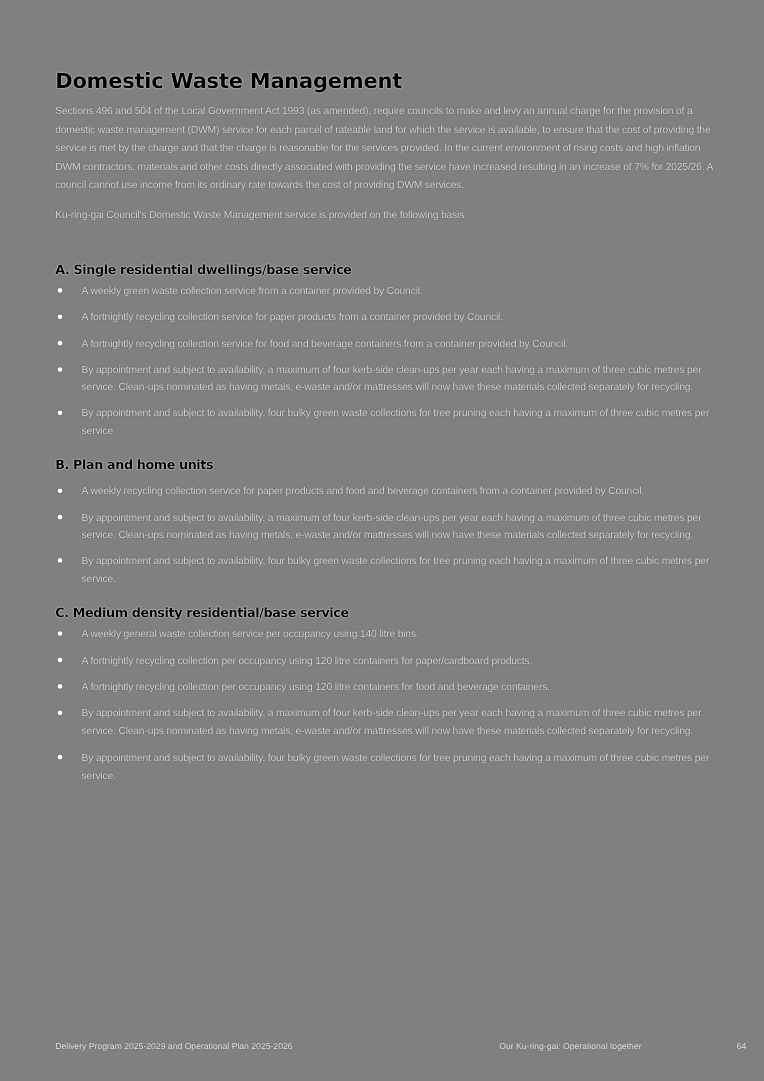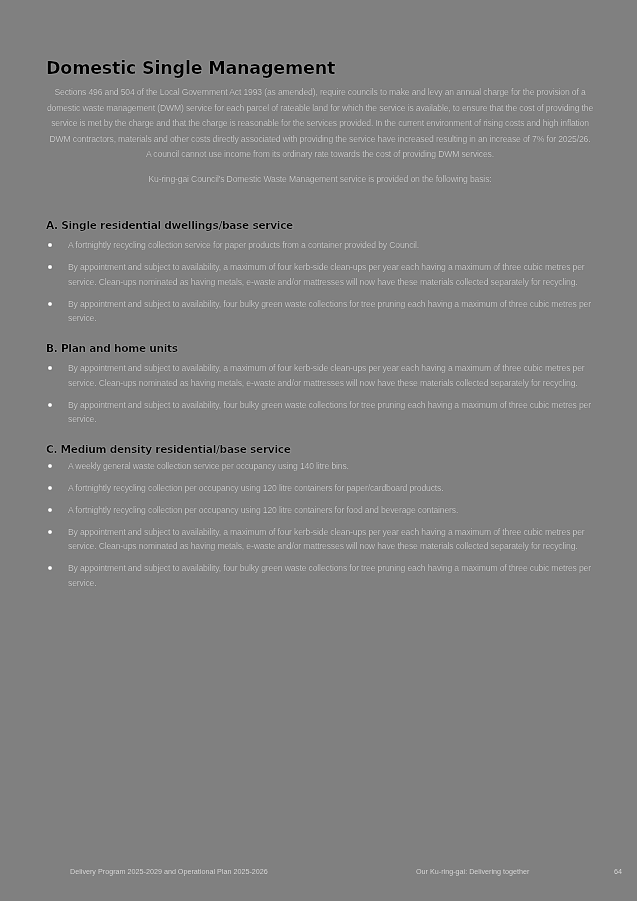--- a/index.html
+++ b/index.html
@@ -29,21 +29,20 @@
       letter-spacing: -0.2px;
       text-shadow: 0 0 1px #fff, 0 0 1px #fff;
     }
     .para {
       font-size: 8.6px;
       line-height: 15.6px;
       color: #d8d8d8;
       margin: 0 0 9px 0;
       letter-spacing: -0.15px;
       text-shadow: 0 0 1px #333;
-      text-align: center;
     }
     .section-heading {
       font-family: "DejaVu Sans", sans-serif;
       font-size: 10.6px;
       font-weight: bold;
       color: #000;
       margin: 16px 0 4px 0;
       letter-spacing: -0.3px;
       text-shadow: 0 0 1px #fff, 0 0 1px #fff;
     }
@@ -81,65 +80,65 @@
       left: 46px;
       width: 548px;
       font-size: 7.2px;
       color: #e8e8e8;
       text-shadow: 0 0 1px #444;
     }
     .footer .left {
       position: absolute;
       left: 0;
       top: 0;
-      margin-left: 24px;
     }
     .footer .right {
       position: absolute;
       left: 370px;
       top: 0;
     }
     .footer .pagenum {
       position: absolute;
       left: 568px;
       top: 0;
     }
   </style>
 </head>
 <body>
 
 <div class="page">
-  <h1 class="title">Domestic Single Management</h1>
+  <h1 class="title">Domestic Waste Management</h1>
 
   <p class="para">Sections 496 and 504 of the Local Government Act 1993 (as amended), require councils to make and levy an annual charge for the provision of a domestic waste management (DWM) service for each parcel of rateable land for which the service is available, to ensure that the cost of providing the service is met by the charge and that the charge is reasonable for the services provided. In the current environment of rising costs and high inflation DWM contractors, materials and other costs directly associated with providing the service have increased resulting in an increase of 7% for 2025/26. A council cannot use income from its ordinary rate towards the cost of providing DWM services.</p>
   <p class="para">Ku-ring-gai Council's Domestic Waste Management service is provided on the following basis:</p>
 
   <h2 class="section-heading first">A. Single residential dwellings/base service</h2>
   <ul class="bullets">
-    <li><span class="bullet"></span></li>
+    <li><span class="bullet"></span><span>A weekly green waste collection service from a container provided by Council.</span></li>
     <li><span class="bullet"></span><span>A fortnightly recycling collection service for paper products from a container provided by Council.</span></li>
-    <li><span class="bullet"></span></li>
+    <li><span class="bullet"></span><span>A fortnightly recycling collection service for food and beverage containers from a container provided by Council.</span></li>
     <li><span class="bullet"></span><span>By appointment and subject to availability, a maximum of four kerb-side clean-ups per year each having a maximum of three cubic metres per service. Clean-ups nominated as having metals, e-waste and/or mattresses will now have these materials collected separately for recycling.</span></li>
     <li><span class="bullet"></span><span>By appointment and subject to availability, four bulky green waste collections for tree pruning each having a maximum of three cubic metres per service.</span></li>
   </ul>
 
   <h2 class="section-heading">B. Plan and home units</h2>
   <ul class="bullets">
     <li><span class="bullet"></span></li>
+    <li><span class="bullet"></span><span>A weekly recycling collection service for paper products and food and beverage containers from a container provided by Council.</span></li>
     <li><span class="bullet"></span><span>By appointment and subject to availability, a maximum of four kerb-side clean-ups per year each having a maximum of three cubic metres per service. Clean-ups nominated as having metals, e-waste and/or mattresses will now have these materials collected separately for recycling.</span></li>
     <li><span class="bullet"></span><span>By appointment and subject to availability, four bulky green waste collections for tree pruning each having a maximum of three cubic metres per service.</span></li>
   </ul>
 
   <h2 class="section-heading">C. Medium density residential/base service</h2>
   <ul class="bullets">
     <li><span class="bullet"></span><span>A weekly general waste collection service per occupancy using 140 litre bins.</span></li>
     <li><span class="bullet"></span><span>A fortnightly recycling collection per occupancy using 120 litre containers for paper/cardboard products.</span></li>
     <li><span class="bullet"></span><span>A fortnightly recycling collection per occupancy using 120 litre containers for food and beverage containers.</span></li>
     <li><span class="bullet"></span><span>By appointment and subject to availability, a maximum of four kerb-side clean-ups per year each having a maximum of three cubic metres per service. Clean-ups nominated as having metals, e-waste and/or mattresses will now have these materials collected separately for recycling.</span></li>
     <li><span class="bullet"></span><span>By appointment and subject to availability, four bulky green waste collections for tree pruning each having a maximum of three cubic metres per service.</span></li>
   </ul>
 </div>
 
 <div class="footer">
   <span class="left">Delivery Program 2025-2029 and Operational Plan 2025-2026</span>
-  <span class="right">Our Ku-ring-gai: Delivering together</span>
+  <span class="right">Our Ku-ring-gai: Operational together</span>
   <span class="pagenum">64</span>
 </div>
 
 </body></html>

